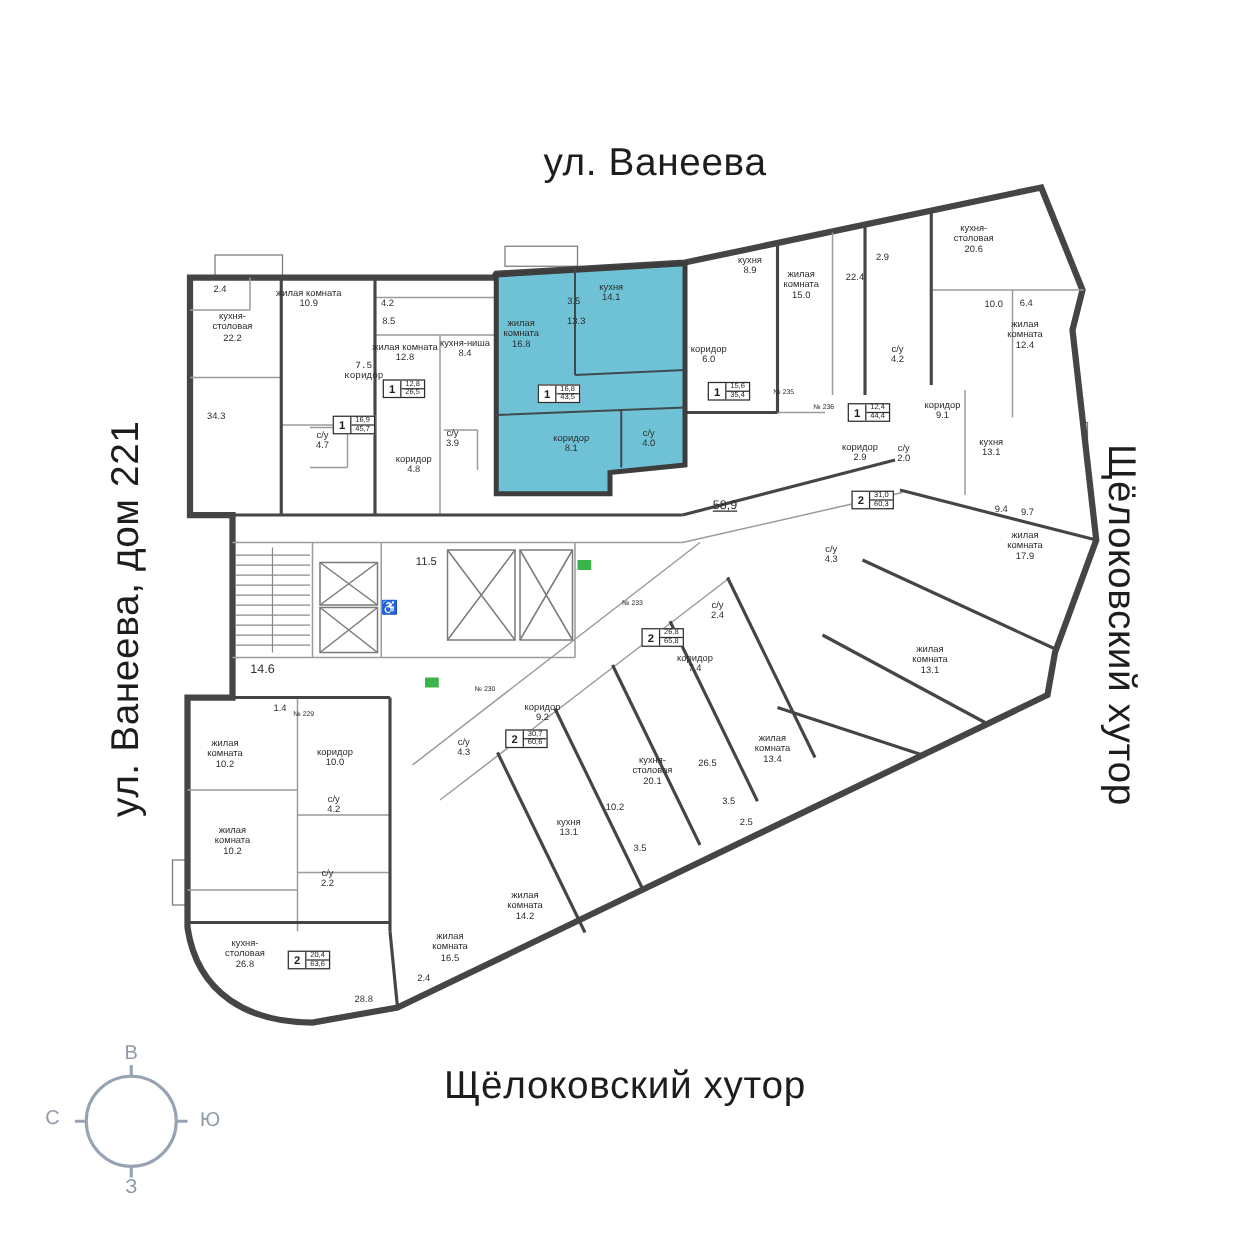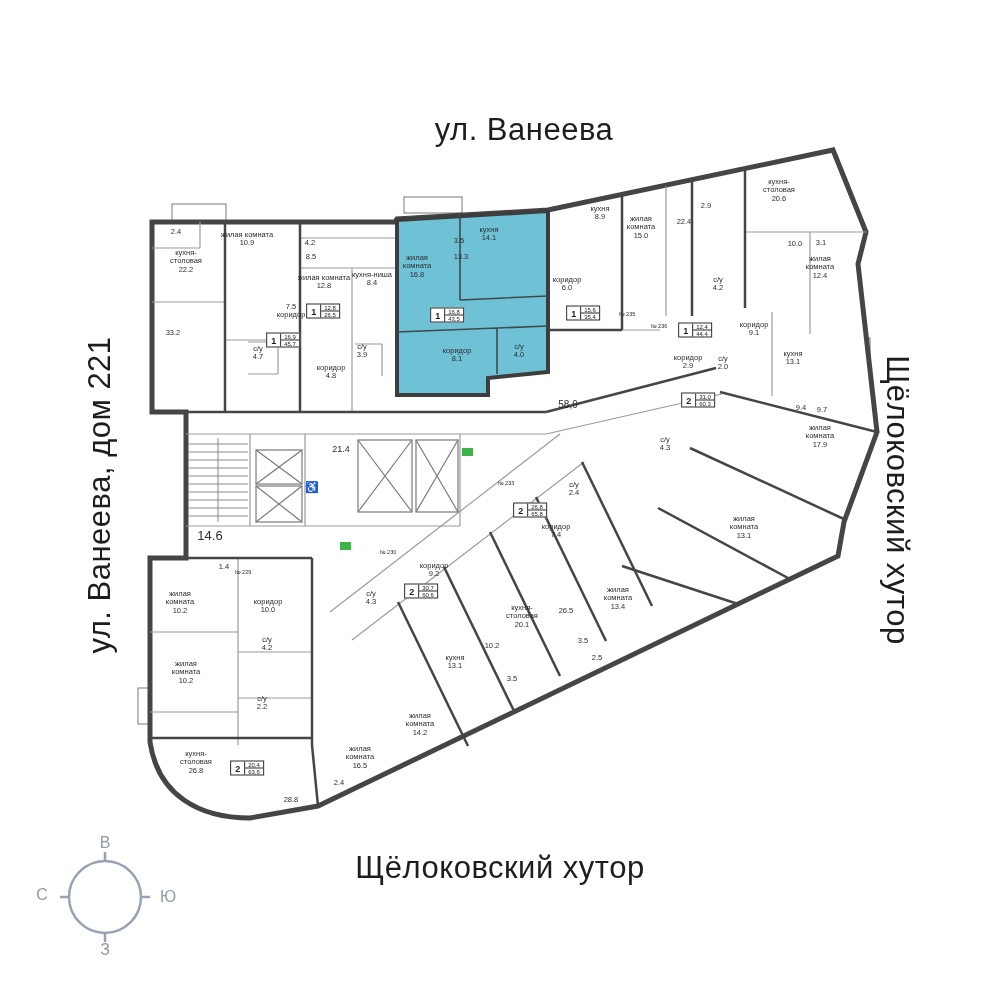--- a/index.html
+++ b/index.html
@@ -135,28 +135,28 @@
   <div class="compass-letter cl-left">С</div>
   <div class="compass-letter cl-bottom">З</div>
 
   <div id="labels-layer" class="layer">
       <div class="room-label" style="left: 176px; top: 232px;">2.4</div>
       <div class="room-label" style="left: 247px; top: 239px;">жилая комната
 10.9</div>
       <div class="room-label" style="left: 186px; top: 262px;">кухня-
 столовая
 22.2</div>
-      <div class="room-label" style="left: 173px; top: 333px;">33.2</div>
+      <div class="room-label" style="left: 173px; top: 333px;">34.3</div>
       <div class="room-label" style="left: 310px; top: 243px;">4.2</div>
       <div class="room-label" style="left: 311px; top: 257px;">8.5</div>
       <div class="room-label" style="left: 324px; top: 282px;">жилая комната
 12.8</div>
       <div class="room-label" style="left: 372px; top: 279px;">кухня-ниша
 8.4</div>
-      <div class="room-label" style="left: 291px; top: 311px;">7.5
+      <div class="room-label" style="left: 291px; top: 298px; font-family: Liberation Mono, monospace;">7.5
 коридор</div>
       <div class="room-label" style="left: 258px; top: 353px;">с/у
 4.7</div>
       <div class="room-label" style="left: 331px; top: 372px;">коридор
 4.8</div>
       <div class="room-label" style="left: 362px; top: 351px;">с/у
 3.9</div>
       <div class="room-label" style="left: 459px; top: 241px;">3.5</div>
       <div class="room-label" style="left: 489px; top: 234px;">кухня
 14.1</div>
@@ -176,33 +176,33 @@
       <div class="room-label" style="left: 684px; top: 222px;">22.4</div>
       <div class="room-label" style="left: 706px; top: 206px;">2.9</div>
       <div class="room-label" style="left: 779px; top: 191px;">кухня-
 столовая
 20.6</div>
       <div class="room-label" style="left: 567px; top: 284px;">коридор
 6.0</div>
       <div class="room-label" style="left: 718px; top: 284px;">с/у
 4.2</div>
       <div class="room-label" style="left: 795px; top: 244px;">10.0</div>
-      <div class="room-label" style="left: 821px; top: 243px;">3.1</div>
+      <div class="room-label" style="left: 821px; top: 243px;">6.4</div>
       <div class="room-label" style="left: 820px; top: 268px;">жилая
 комната
 12.4</div>
       <div class="room-label" style="left: 754px; top: 329px;">коридор
 9.1</div>
       <div class="room-label" style="left: 688px; top: 362px;">коридор
 2.9</div>
       <div class="room-label" style="left: 723px; top: 363px;">с/у
 2.0</div>
       <div class="room-label" style="left: 793px; top: 358px;">кухня
 13.1</div>
-      <div class="room-label" style="left: 568px; top: 405px; font-size: 10px;">58,9</div>
+      <div class="room-label" style="left: 580px; top: 405px; font-size: 10px; text-decoration: underline;">58,9</div>
       <div class="room-label" style="left: 801px; top: 408px;">9.4</div>
       <div class="room-label" style="left: 822px; top: 410px;">9.7</div>
       <div class="room-label" style="left: 820px; top: 437px;">жилая
 комната
 17.9</div>
       <div class="room-label" style="left: 665px; top: 444px;">с/у
 4.3</div>
       <div class="room-label" style="left: 744px; top: 528px;">жилая
 комната
 13.1</div>
@@ -243,23 +243,23 @@
 10.2</div>
       <div class="room-label" style="left: 186px; top: 673px;">жилая
 комната
 10.2</div>
       <div class="room-label" style="left: 268px; top: 606px;">коридор
 10.0</div>
       <div class="room-label" style="left: 267px; top: 644px;">с/у
 4.2</div>
       <div class="room-label" style="left: 262px; top: 703px;">с/у
 2.2</div>
-      <div class="room-label" style="left: 210px; top: 536px; font-size: 13px;">14.6</div>
+      <div class="room-label" style="left: 210px; top: 536px; font-size: 10px;">14.6</div>
       <div class="room-label" style="left: 224px; top: 567px;">1.4</div>
-      <div class="room-label" style="left: 341px; top: 449px; font-size: 9px;">21.4</div>
+      <div class="room-label" style="left: 341px; top: 449px; font-size: 9px;">11.5</div>
       <div class="room-label" style="left: 312px; top: 487px; font-size: 11px;">♿</div>
       <div class="room-label" style="left: 627px; top: 314px; font-size: 5.5px;">№ 235</div>
       <div class="room-label" style="left: 659px; top: 326px; font-size: 5.5px;">№ 236</div>
       <div class="room-label" style="left: 506px; top: 483px; font-size: 5.5px;">№ 233</div>
       <div class="room-label" style="left: 388px; top: 552px; font-size: 5.5px;">№ 230</div>
       <div class="room-label" style="left: 243px; top: 572px; font-size: 5.5px;">№ 229</div>
     </div>
   <div id="badges-layer" class="layer">
       <div class="unit-badge" style="left: 283px; top: 340px;">
         <span class="badge-num">1</span>

